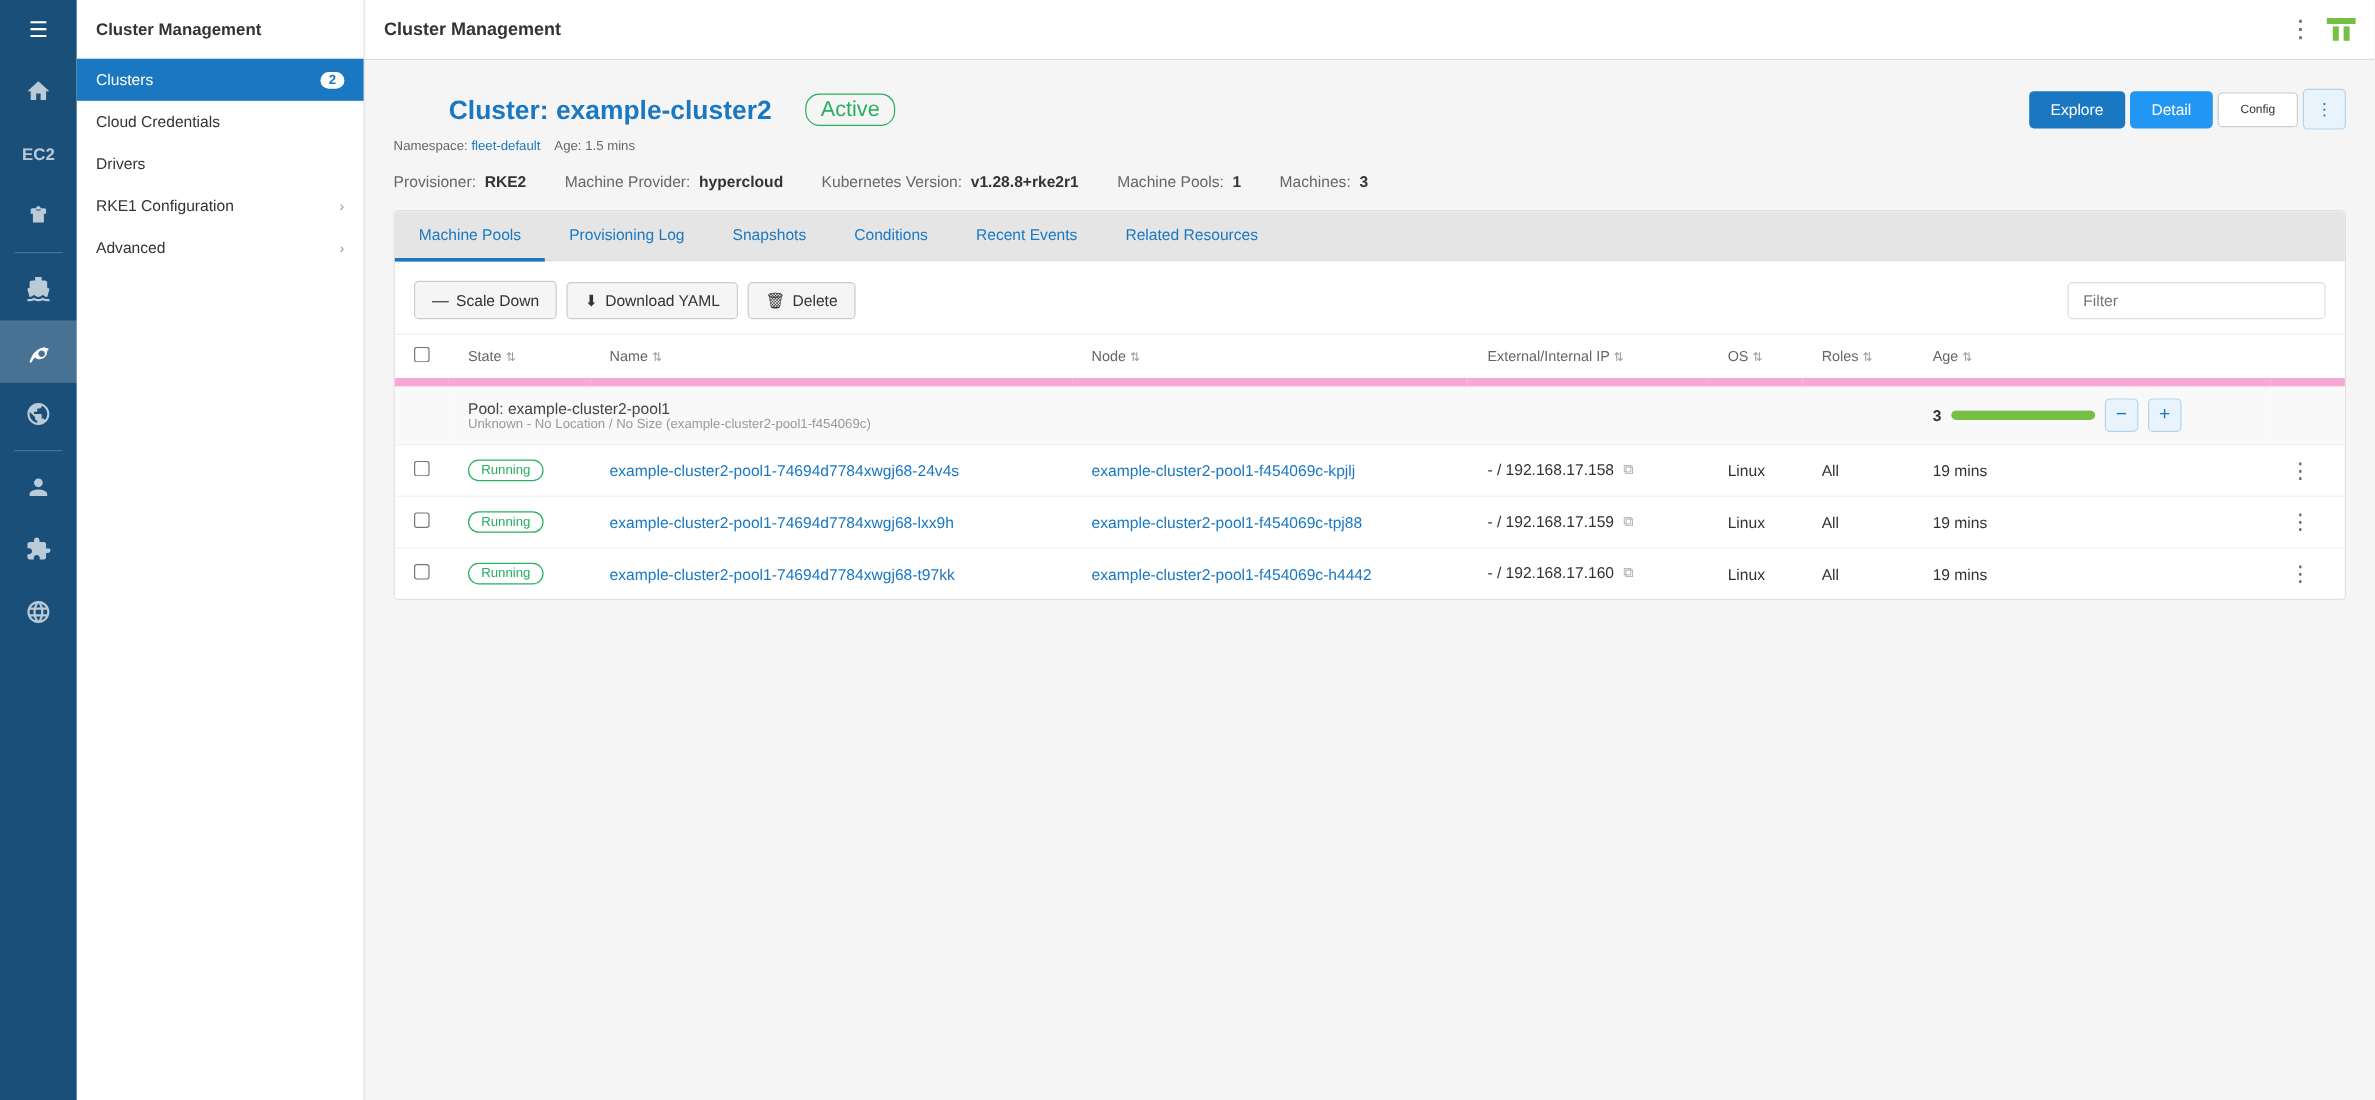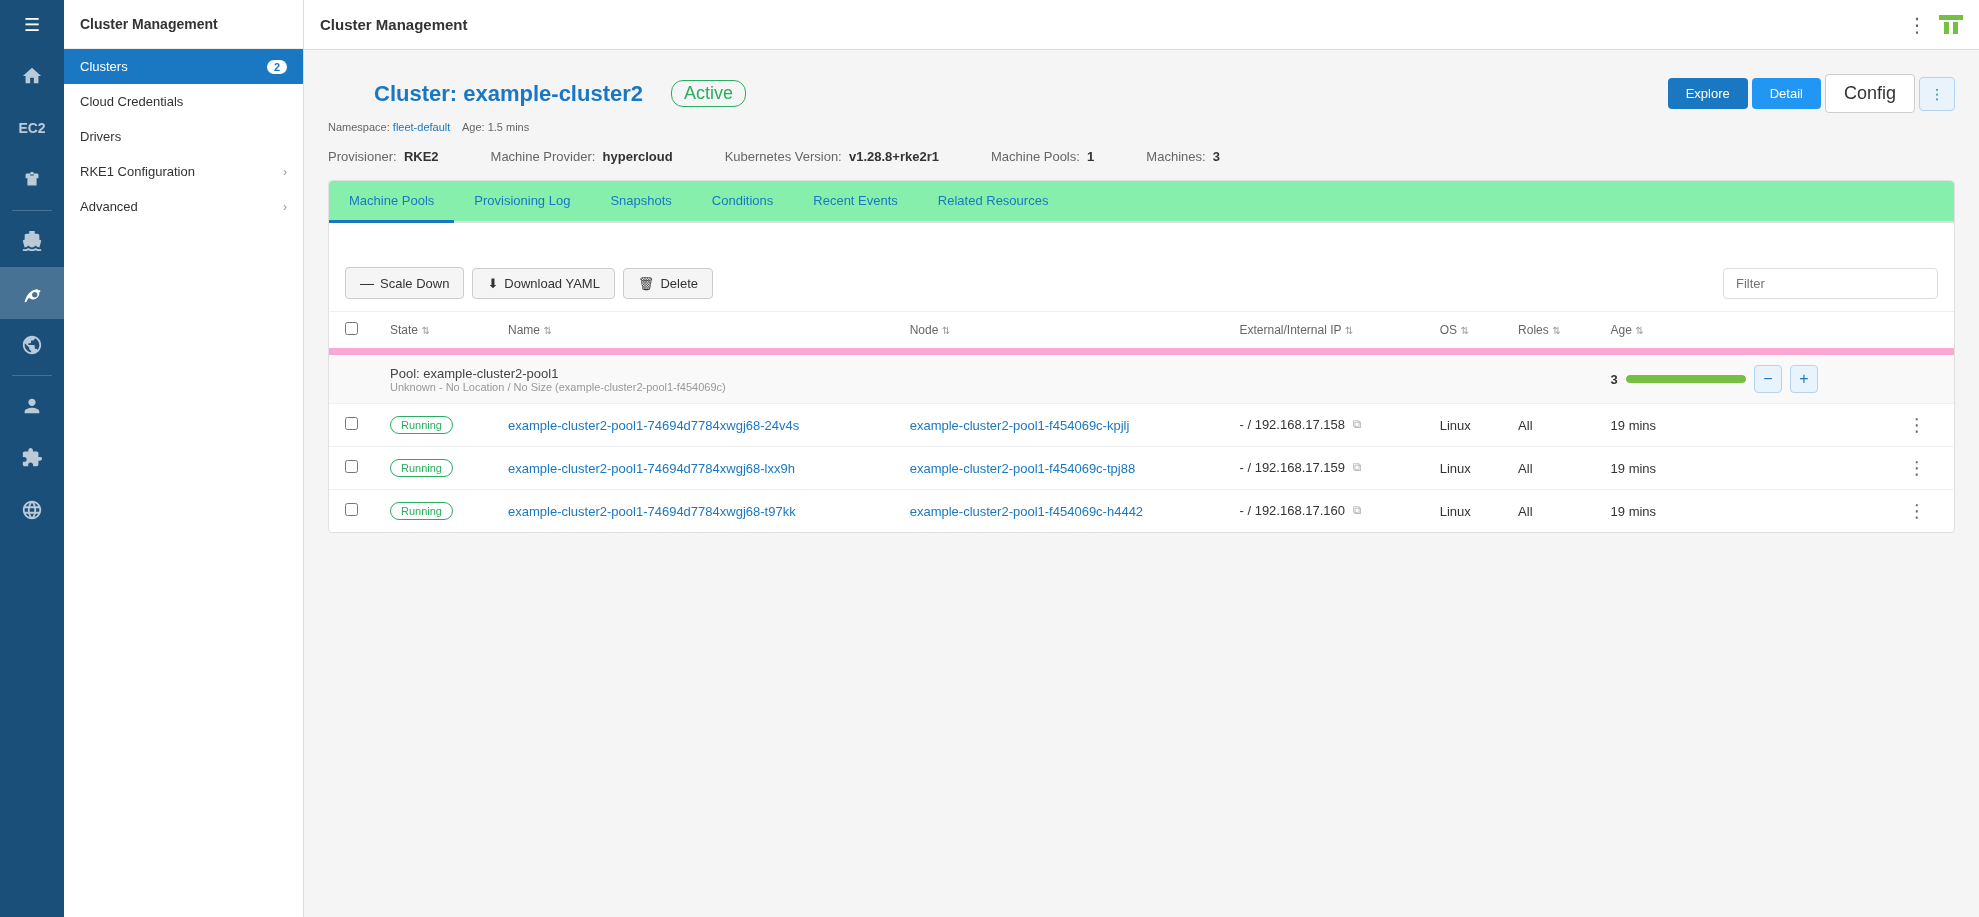--- a/index.html
+++ b/index.html
@@ -172,21 +172,21 @@
       cursor: pointer;
       font-size: 13px;
     }
     .btn-config {
       background: #fff;
       color: #333;
       border: 1px solid #ccc;
       padding: 8px 18px;
       border-radius: 4px;
       cursor: pointer;
-      font-size: 18px;
+      font-size: 10px;
     }
     .btn-more {
       background: #e8f3fc;
       color: #1a78c2;
       border: 1px solid #b3d4f0;
       padding: 8px 10px;
       border-radius: 4px;
       cursor: pointer;
       font-size: 14px;
     }
@@ -195,34 +195,34 @@
     .cluster-meta {
       font-size: 11px;
       color: #666;
       margin-bottom: 16px;
     }
     .cluster-meta a { color: #1a78c2; text-decoration: none; }
 
     
     .info-row {
       display: flex;
-      gap: 52px;
+      gap: 32px;
       margin-bottom: 16px;
       font-size: 13px;
       color: #444;
     }
     .info-row span { color: #666; }
     .info-row strong { color: #333; }
 
     
     .tabs {
       display: flex;
       border-bottom: 2px solid #e0e0e0;
-      margin-bottom: 32px;
-      background: #86efac;
+      margin-bottom: 4px;
+      background: #e5e5e5;
       border-radius: 4px 4px 0 0;
     }
     .tab {
       padding: 12px 20px;
       cursor: pointer;
       color: #1a78c2;
       font-size: 13px;
       border-bottom: 3px solid transparent;
       margin-bottom: -2px;
     }

